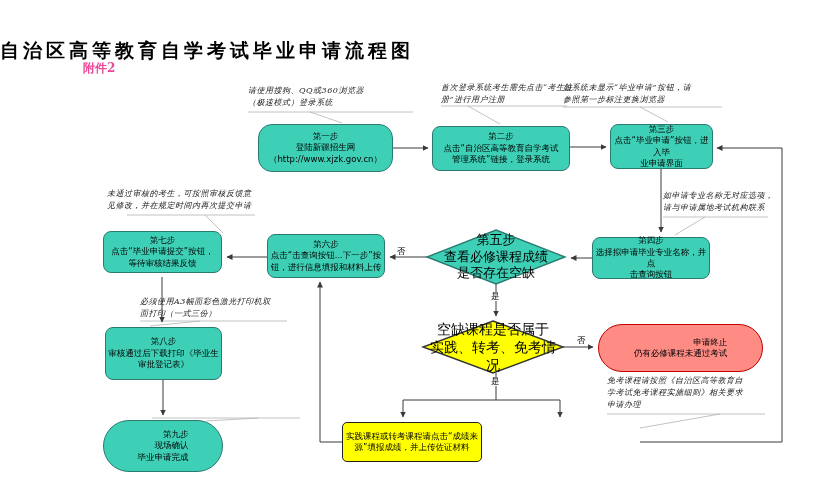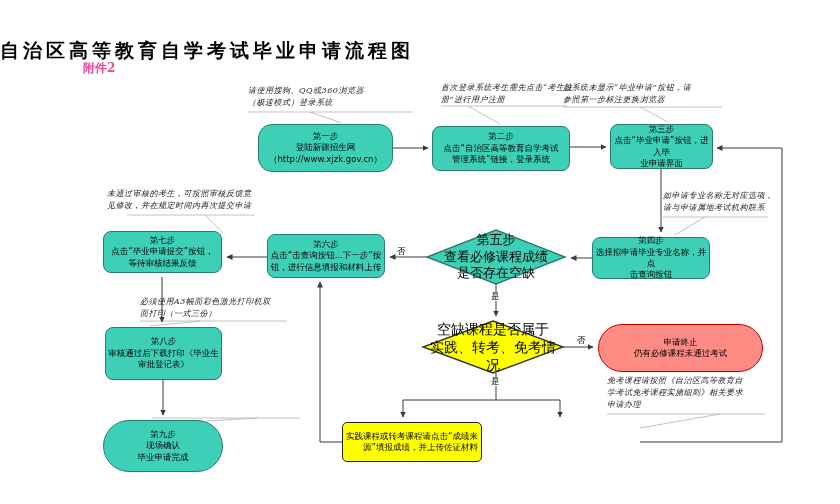--- a/index.html
+++ b/index.html
@@ -6,23 +6,23 @@
   .canvas{position:relative;width:840px;height:504px;background:#ffffff;overflow:hidden;
           font-family:"DejaVu Sans",sans-serif;}
   svg.overlay{position:absolute;left:0;top:0;width:840px;height:504px;}
   .attachment{position:absolute;left:83px;top:13px;font:bold 12px "DejaVu Serif",serif;color:#ec4899;margin-top:47px;}
   .title{position:absolute;left:0;right:0;top:38px;text-align:left;
          font:bold 19px "DejaVu Serif",serif;letter-spacing:4px;color:#000;}
   .step{position:absolute;box-sizing:border-box;background:#3ED0B6;border:1.4px solid #2B7A70;
         border-radius:8px;display:flex;align-items:center;justify-content:center;text-align:center;
         font-size:8.5px;line-height:1.35;color:#000;white-space:pre-line;padding:1px 2px;}
   .r14{border-radius:14px;}
-  .stadium{border-radius:26px;}
+  .stadium{border-radius:26px;text-align:right;}
   .stop{background:#FF8B85;border:1.6px solid #C00000;}
-  .action{background:#FFFF00;border:1.4px solid #222;border-radius:5px;text-align:right;}
+  .action{background:#FFFF00;border:1.4px solid #222;border-radius:5px;}
   .dtext{position:absolute;display:flex;align-items:center;justify-content:center;text-align:center;
          font-size:13px;line-height:1.3;white-space:pre-line;color:#000;}
   .note{position:absolute;font:italic 8px "DejaVu Serif",serif;color:#222;line-height:1.5;
         white-space:pre-line;letter-spacing:0.5px;}
   .lbl{position:absolute;font-size:8.5px;color:#000;background:#fff;padding:0 1px;line-height:1;}
 </style>
 </head>
 <body>
 
 <div class="canvas">

